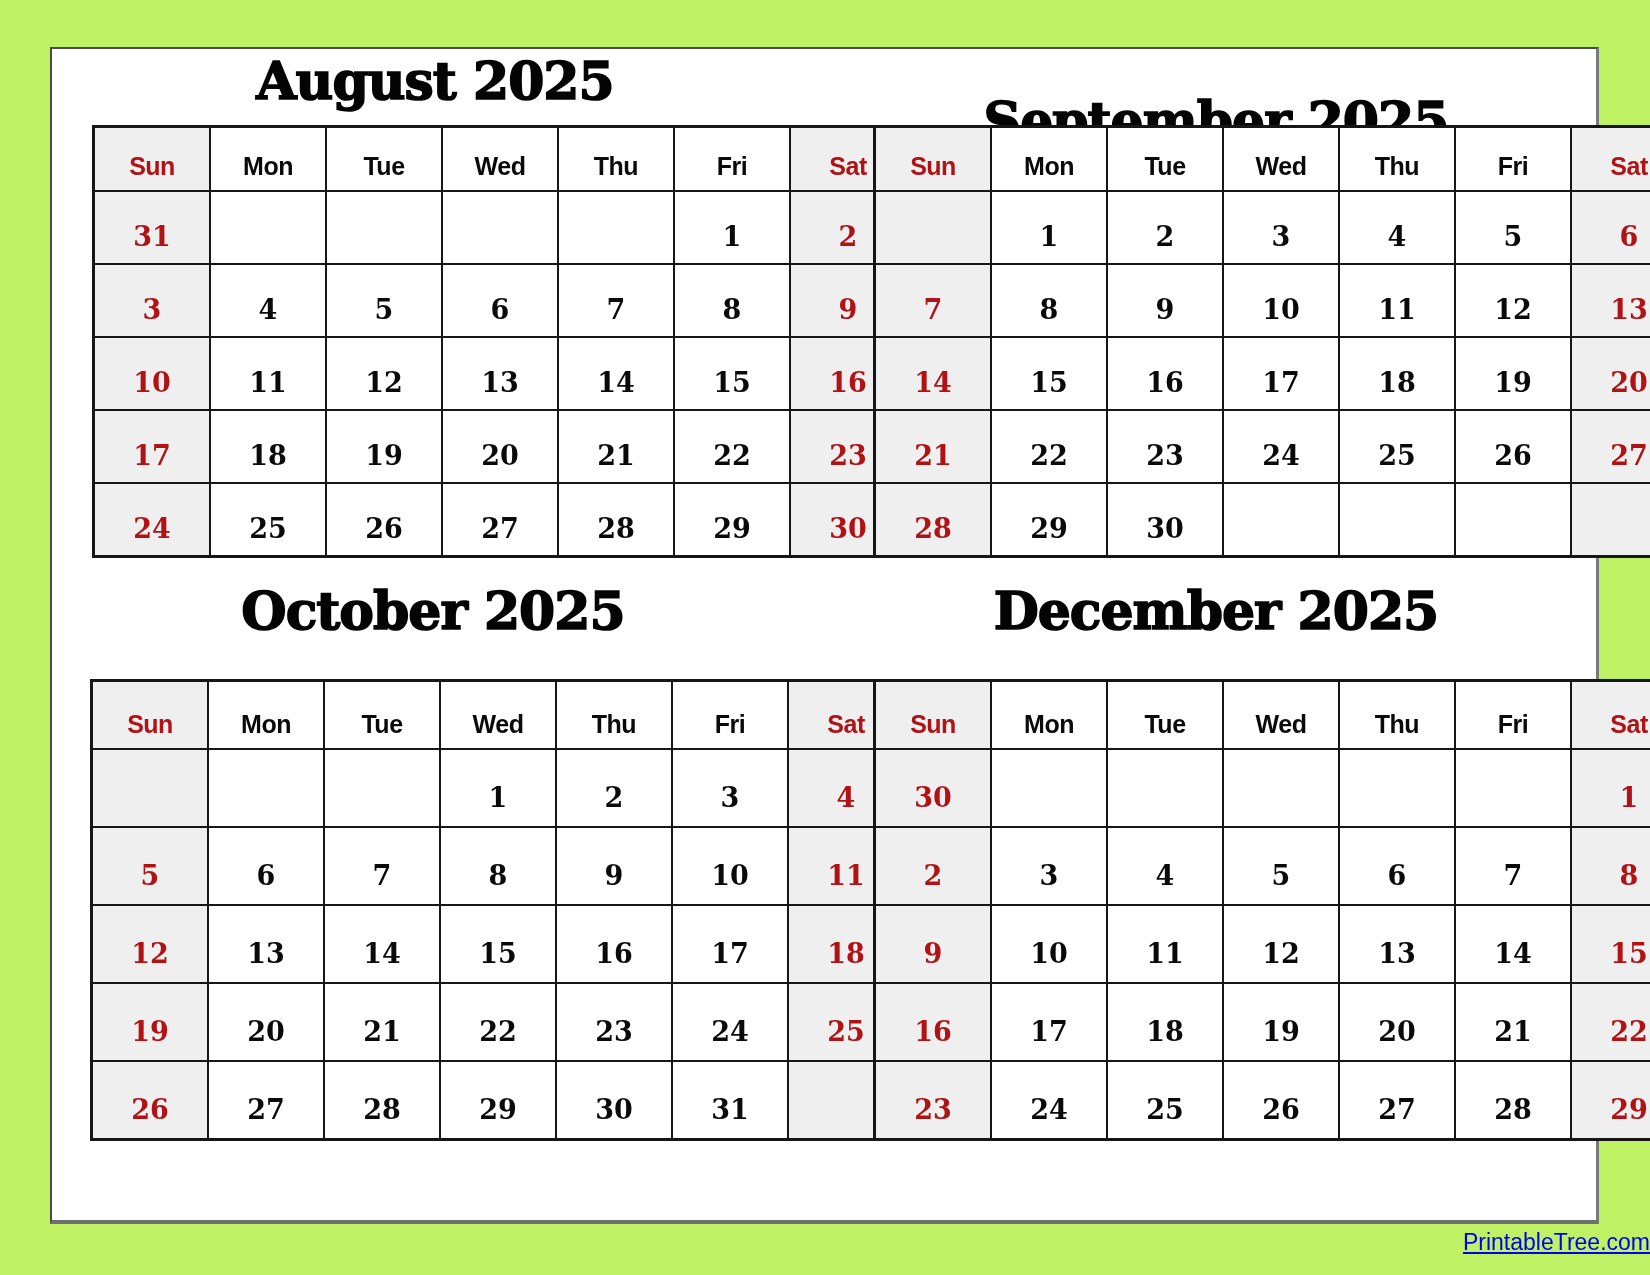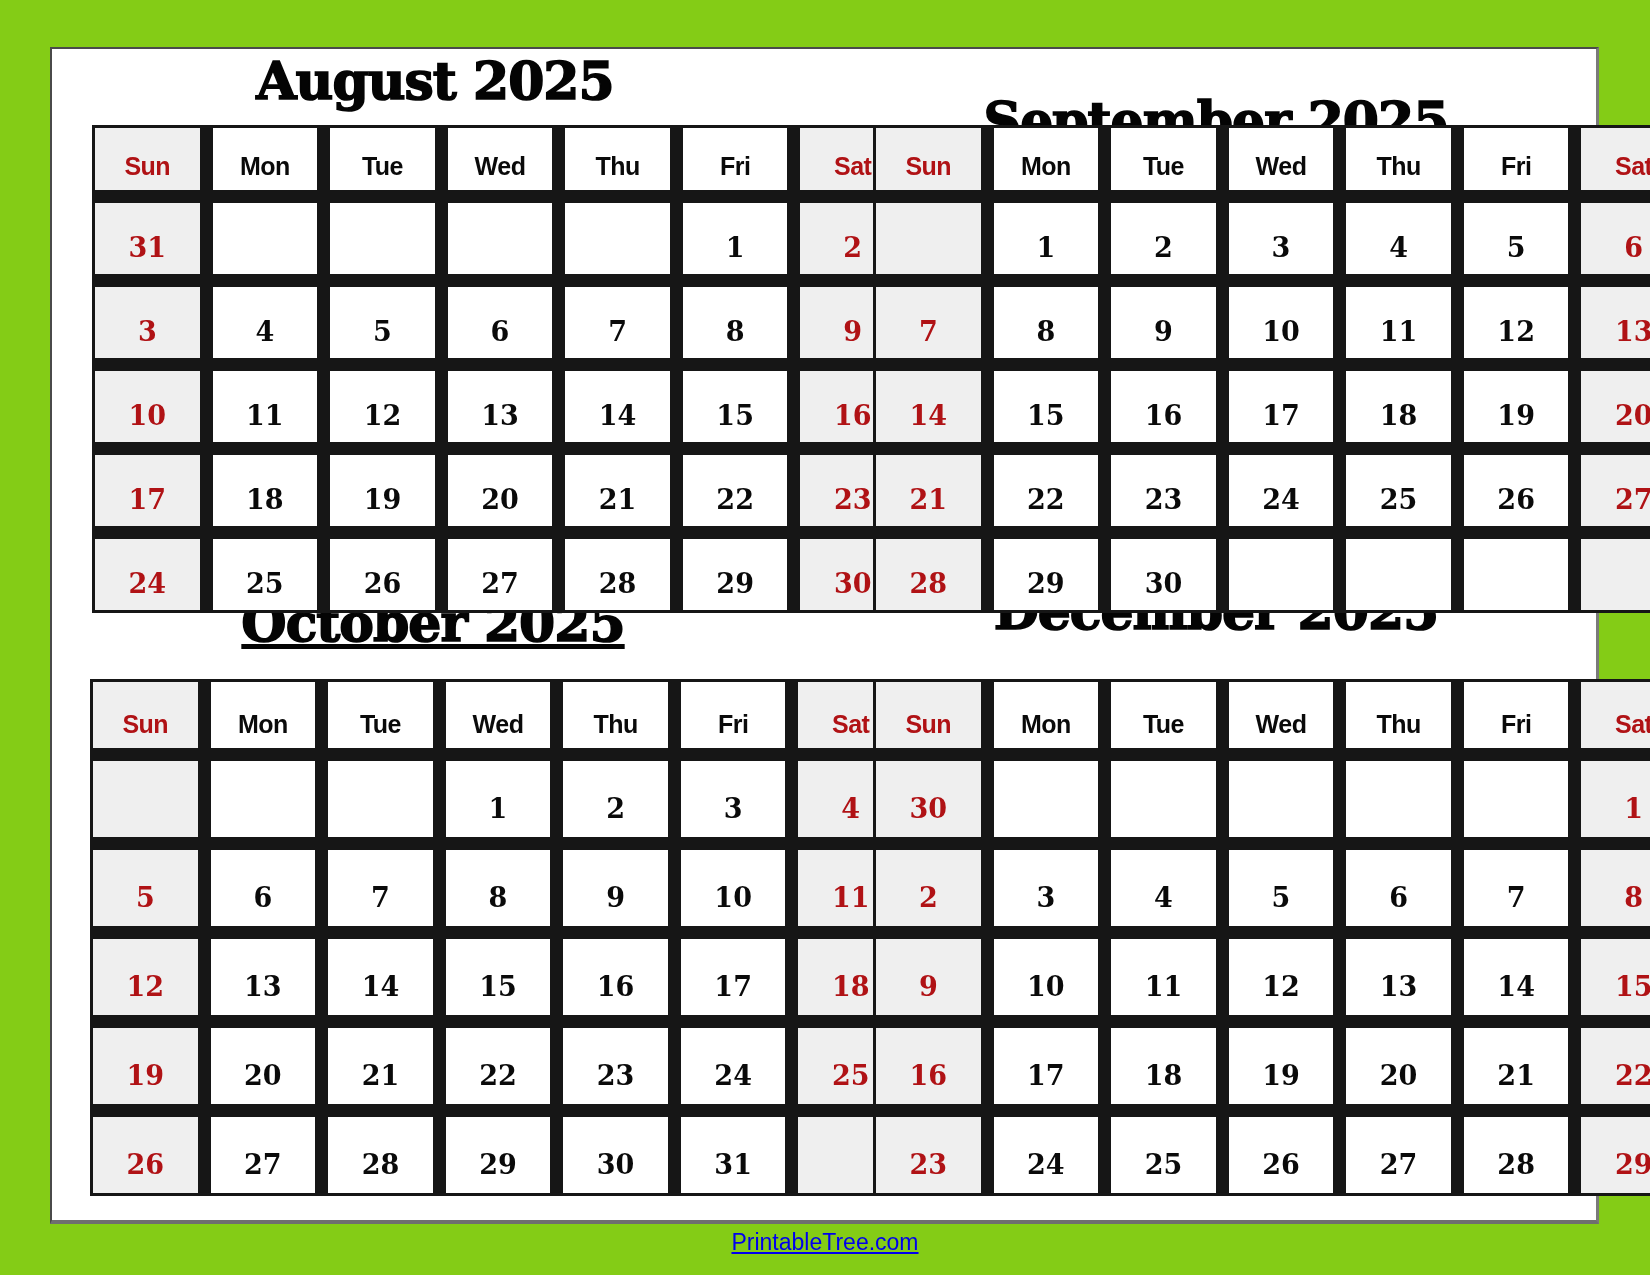--- a/index.html
+++ b/index.html
@@ -7,21 +7,21 @@
     --weekend-bg:#efefef;
     --grid:#161616;
     --link:#0000ee;
     --frame:#4a4a4a;
   }
   *{box-sizing:border-box; margin:0; padding:0;}
   html,body{background:#ffffff;}
   .canvas{
     position:relative;
     width:1650px; height:1275px;
-    background:#84cc16;
+    background:#bef264;
     overflow:hidden;
     font-family:"Liberation Sans", sans-serif;
   }
   .frame{
     position:absolute;
     left:50px; top:47px;
     width:1549px; height:1177px;
     border:2px solid var(--frame);
     border-bottom:4px solid #6f6f6f;
     border-right:3px solid #7a7a7a;
@@ -34,29 +34,29 @@
     font-family:"DejaVu Serif", serif;
     font-weight:bold;
     font-size:52px;
     letter-spacing:-1px;
     color:#040404;
     -webkit-text-stroke:1.6px #040404;
     white-space:nowrap;
   }
   #t-aug{left:92px;  top:50px;}
   #t-sep{left:873px; top:50px;margin-top:40px;}
-  #t-oct{left:90px;  top:592px;text-decoration:underline;}
+  #t-oct{left:90px;  top:580px;}
   #t-nov{left:873px; top:580px;}
 
   .cal{
     position:absolute;
     width:816px;
     display:grid;
     grid-template-columns:repeat(7,1fr);
-    gap:13px;
+    gap:2px;
     background:var(--grid);
     border:3px solid var(--grid);
   }
   .cal-top{grid-template-rows:62px repeat(5,71px);}
   .cal-bot{grid-template-rows:66px repeat(5,76px);}
   #cal-aug{left:92px;  top:125px;}
   #cal-sep{left:873px; top:125px;}
   #cal-oct{left:90px;  top:679px;}
   #cal-nov{left:873px; top:679px;}
 
@@ -82,21 +82,21 @@
     font-size:27px;
   }
   .cell.wk{
     background:var(--weekend-bg);
     color:var(--red);
   }
   .footer{
     position:absolute;
     left:0; top:1229px;
     width:100%;
-    text-align:center;
+    text-align:right;
   }
   .footer a{
     font-family:"Liberation Sans", sans-serif;
     font-size:23px;
     color:var(--link);
     text-decoration:underline;
     cursor:pointer;
   }
 </style>
 </head>

